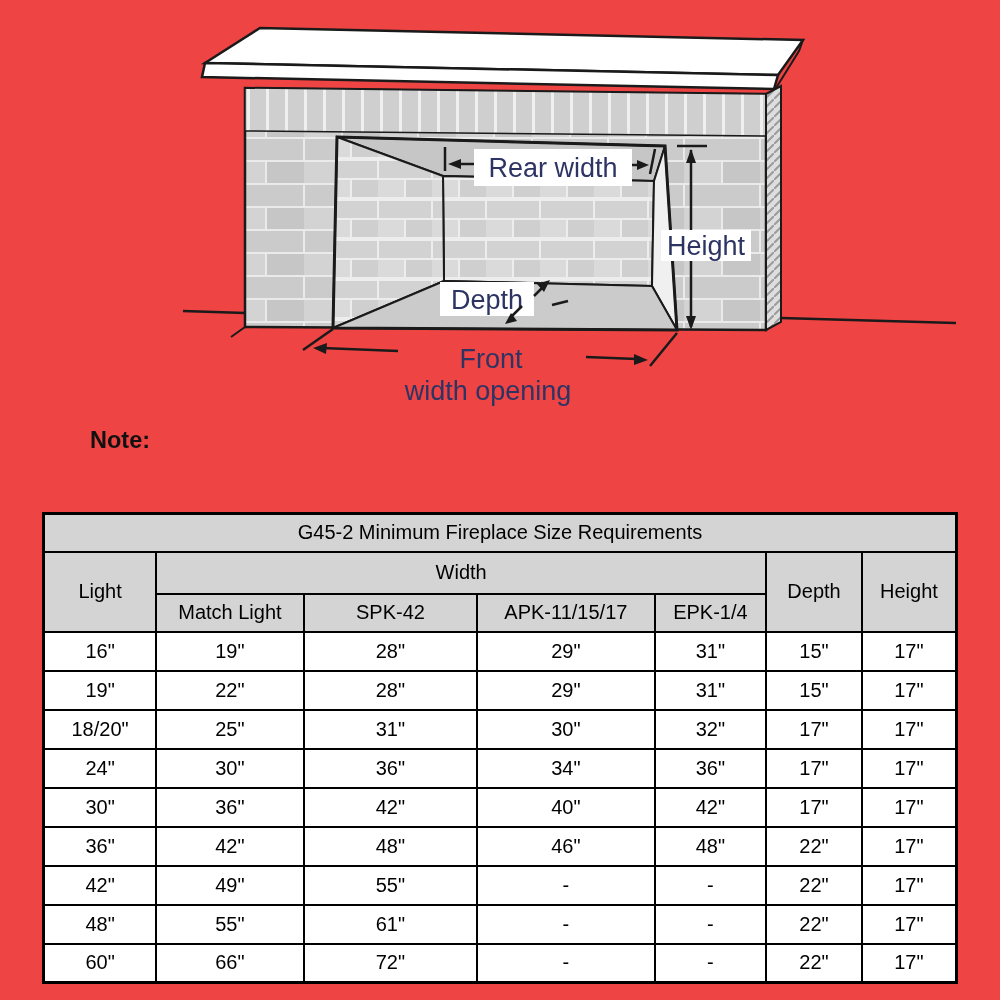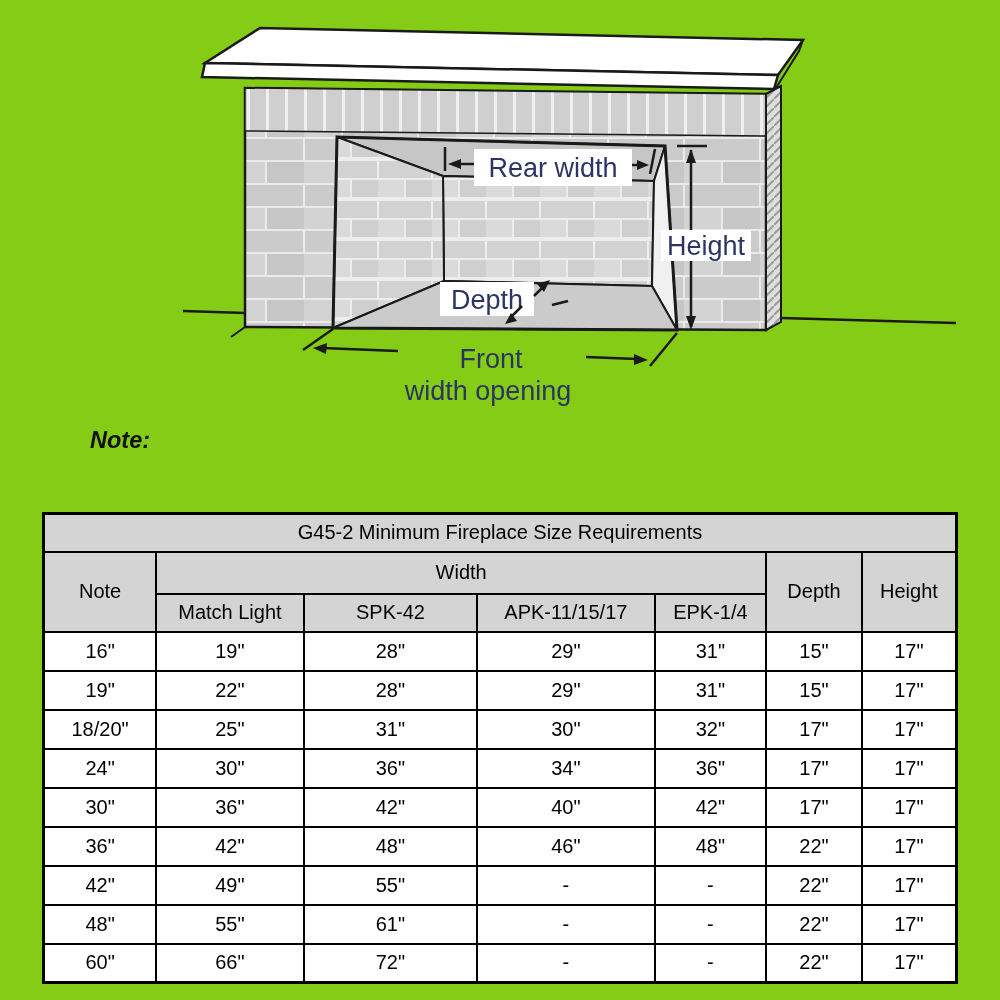--- a/index.html
+++ b/index.html
@@ -1,27 +1,27 @@
 <!DOCTYPE html>
 <html><head>
 <meta charset="utf-8">
 <style>
   * { margin:0; padding:0; box-sizing:border-box; }
   html,body { background:#fff; }
   #page {
-    position:relative; width:1000px; height:1000px; background:#84cc16;
+    position:relative; width:1000px; height:1000px; background:#ef4444;
     font-family:"Liberation Sans", sans-serif; overflow:hidden;
   }
   
   #diagram-svg { position:absolute; left:0; top:0; width:1000px; height:420px; }
   .dim-label { font-family:"Liberation Sans", sans-serif; font-size:27px; }
   
   #note {
     position:absolute; left:90px; top:424px; width:830px;
-    font-size:23.5px; line-height:32px; color:#111; display:flex;font-style:italic;
+    font-size:23.5px; line-height:32px; color:#111; display:flex;
   }
   #note .note-prefix { font-weight:bold; width:82px; flex:0 0 82px; }
   #note .note-lines div { white-space:nowrap; }
   
   #size-table-wrap { position:absolute; left:42px; top:512px; width:916px; }
   table#size-table {
     width:916px; border-collapse:collapse; table-layout:fixed;
     font-size:20px; color:#000; border:3px solid #000;
   }
   #size-table td, #size-table th {
@@ -140,21 +140,21 @@
         <col style="width:19.43%">
           <col style="width:12.23%">
           <col style="width:10.48%">
           <col style="width:10.36%">
       </colgroup>
       <thead>
         <tr class="title-row">
           <td class="hdr" colspan="7">G45-2 Minimum Fireplace Size Requirements</td>
         </tr>
         <tr class="group-row">
-          <th class="hdr" rowspan="2">Note</th>
+          <th class="hdr" rowspan="2">Light</th>
           <th class="hdr" colspan="4">Width</th>
           <th class="hdr" rowspan="2">Depth</th>
           <th class="hdr" rowspan="2">Height</th>
         </tr>
         <tr class="sub-row">
           <th class="hdr">Match Light</th>
           <th class="hdr">SPK-42</th>
           <th class="hdr">APK-11/15/17</th>
           <th class="hdr">EPK-1/4</th>
         </tr>

